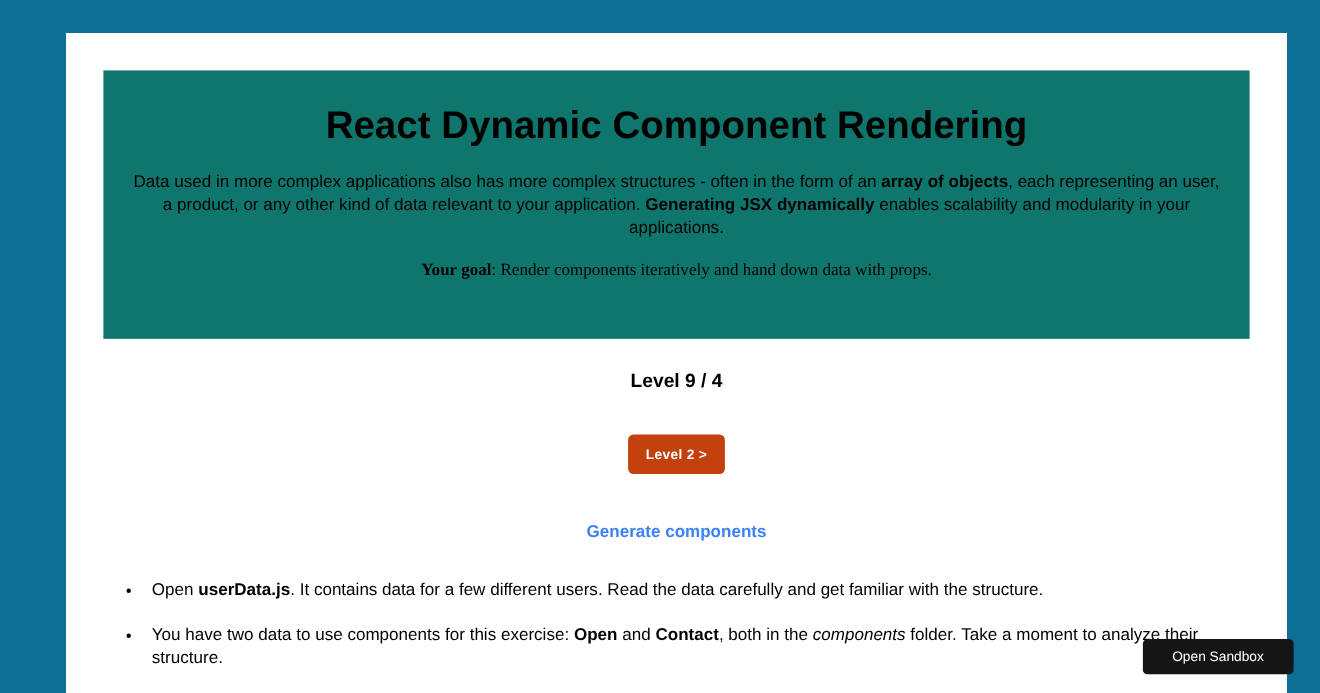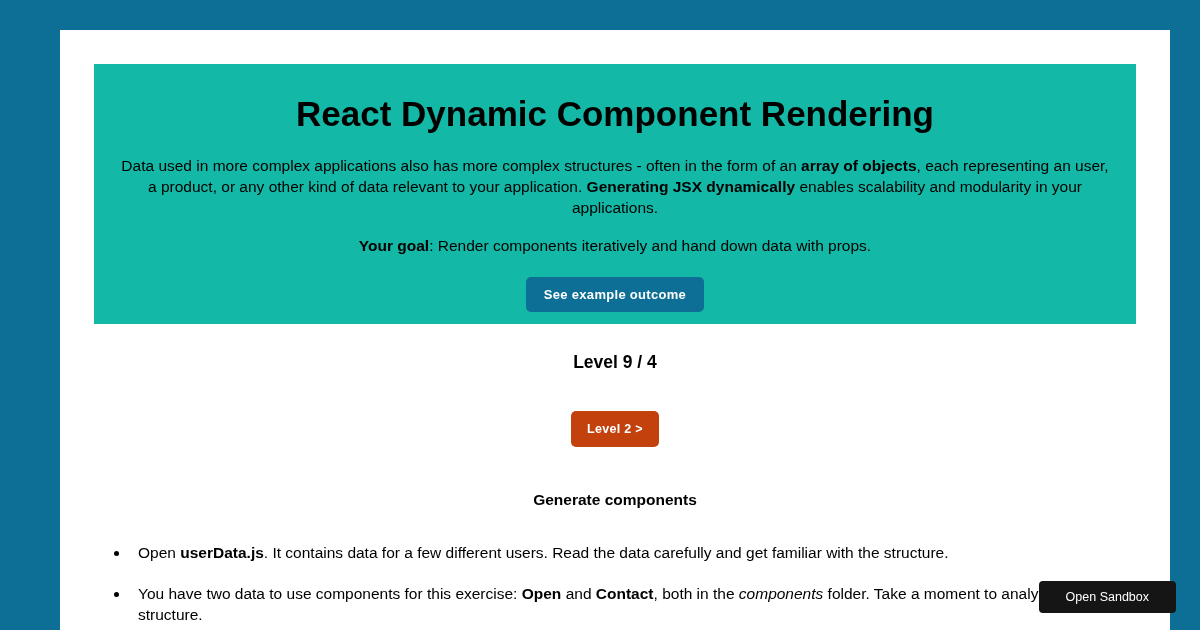--- a/index.html
+++ b/index.html
@@ -15,22 +15,22 @@
       overflow: hidden;
       position: relative;
     }
     .page-container {
       background-color: #ffffff;
       margin: 30px 30px 0 60px;
       min-height: 600px;
       padding: 34px;
     }
     .header-box {
-      background-color: #14b8a6;
-      padding: 30px 24px 12px 24px;
+      background-color: #0f766e;
+      padding: 30px 24px 31px 24px;
       text-align: center;
     }
     .main-title {
       font-size: 35px;
       font-weight: bold;
       color: #000;
       margin-bottom: 22px;
     }
     .intro-text {
       font-size: 15.5px;
@@ -38,20 +38,21 @@
       line-height: 1.35;
       margin-bottom: 18px;
     }
     .intro-text strong {
       font-weight: bold;
     }
     .goal-text {
       font-size: 15.5px;
       color: #000;
       margin-bottom: 22px;
+      font-family: Liberation Serif, serif;
     }
     .goal-text strong {
       font-weight: bold;
     }
     .btn-primary {
       background-color: #0d6f95;
       color: #ffffff;
       border: none;
       padding: 10px 18px;
       font-size: 13px;
@@ -80,21 +81,21 @@
       font-size: 12.5px;
       font-weight: bold;
       border-radius: 5px;
       cursor: pointer;
       letter-spacing: 0.3px;
     }
     .section-title {
       text-align: center;
       font-size: 15.5px;
       font-weight: bold;
-      color: #000000;
+      color: #3b82f6;
       margin-bottom: 34px;
     }
     .instruction-list {
       list-style-type: disc;
       padding-left: 36px;
     }
     .instruction-list li {
       font-size: 15.5px;
       color: #000;
       line-height: 1.35;
@@ -126,21 +127,20 @@
 <div class="page-container">
 
   <div class="header-box">
     <h1 class="main-title">React Dynamic Component Rendering</h1>
     <p class="intro-text">
       <span>Data used in more complex applications also has more complex structures - often in the form of an </span><strong>array of objects</strong><span>, each representing an user, a product, or any other kind of data relevant to your application. </span><strong>Generating JSX dynamically</strong><span> enables scalability and modularity in your applications.</span>
     </p>
     <p class="goal-text">
       <strong>Your goal</strong><span>: Render components iteratively and hand down data with props.</span>
     </p>
-    <button class="btn-primary">See example outcome</button>
   </div>
 
   <div class="level-indicator">Level 9 / 4</div>
 
   <div class="nav-section">
     <button class="btn-nav">Level 2 &gt;</button>
   </div>
 
   <div class="section-title">Generate components</div>
 

